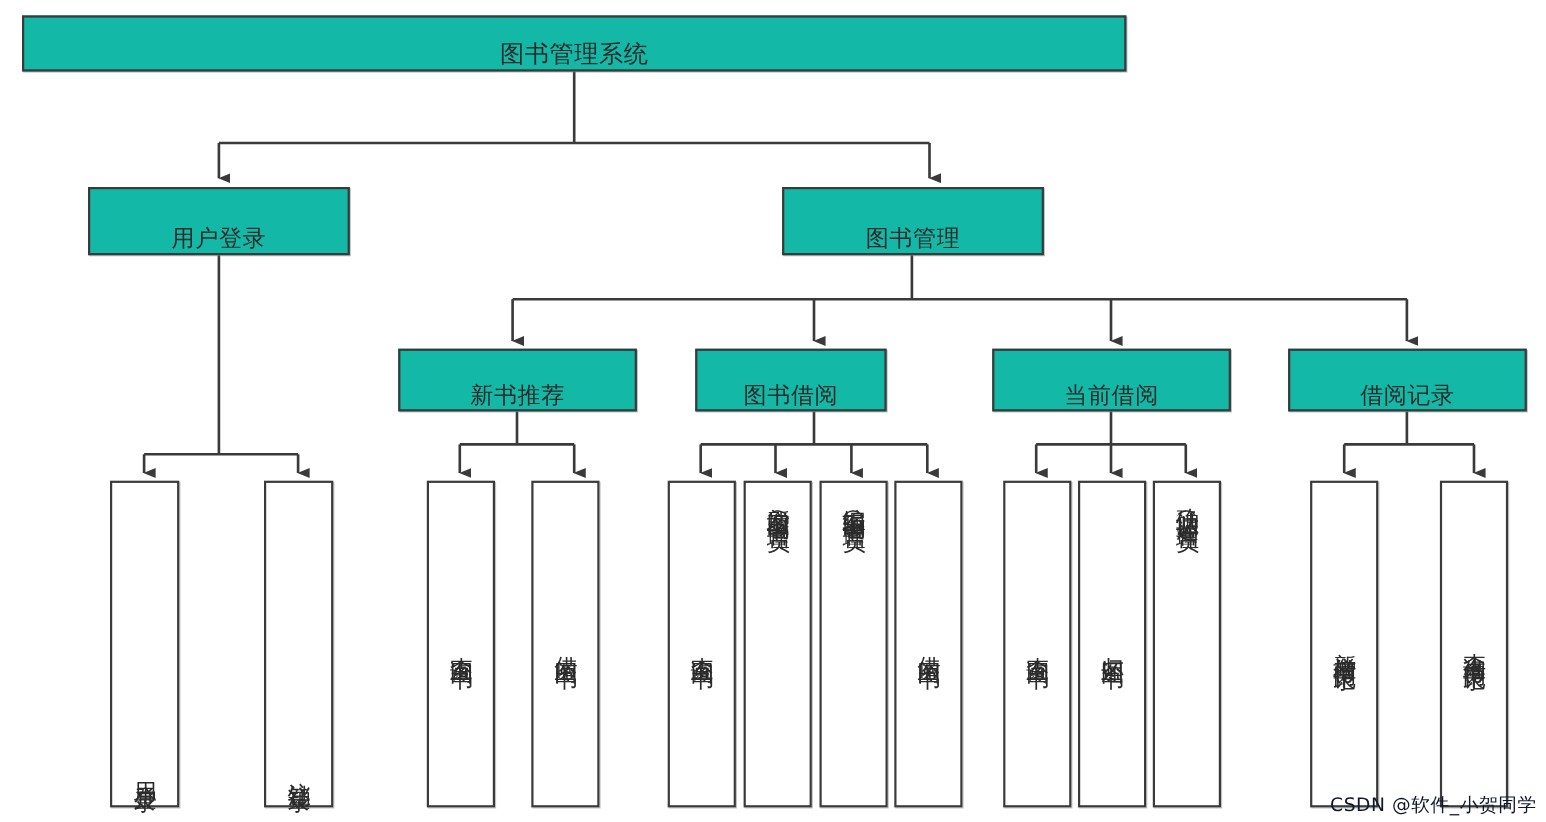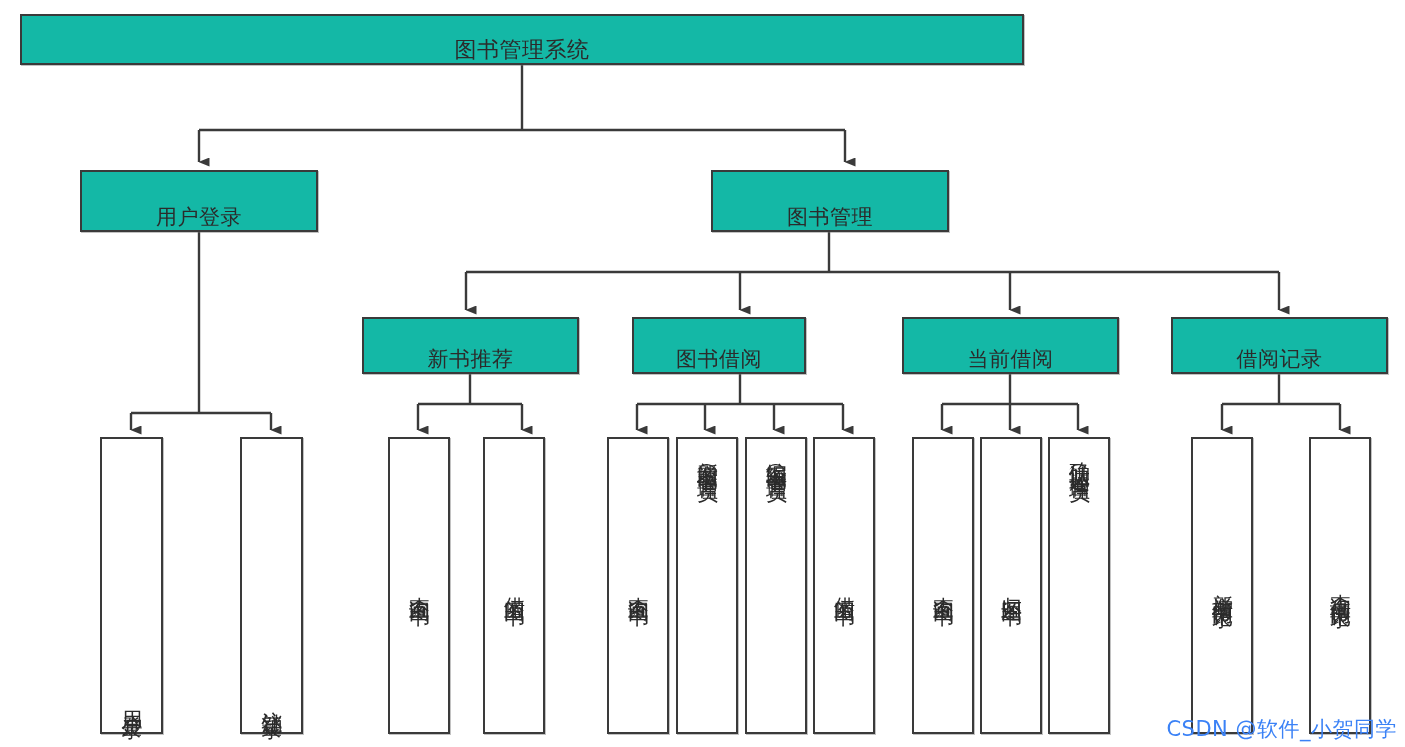--- a/index.html
+++ b/index.html
@@ -63,22 +63,22 @@
     line-height: 1.0;
     white-space: nowrap;
   }
   .leaf.align-center { align-items: center; }
   .leaf.align-start  { align-items: flex-start; padding-top: 6px; }
   .leaf.align-end    { align-items: flex-end; padding-bottom: 26px; }
   #watermark {
     position: absolute;
     right: 8px;
     bottom: 4px;
-    color: #3b82f6;
-    font-size: 21px;
+    color: #0f172a;
+    font-size: 17px;
     letter-spacing: 0.5px;
     z-index: 3;
     white-space: nowrap;
   }
 </style>
 </head>
 <body>
 
 <div id="canvas">
 

